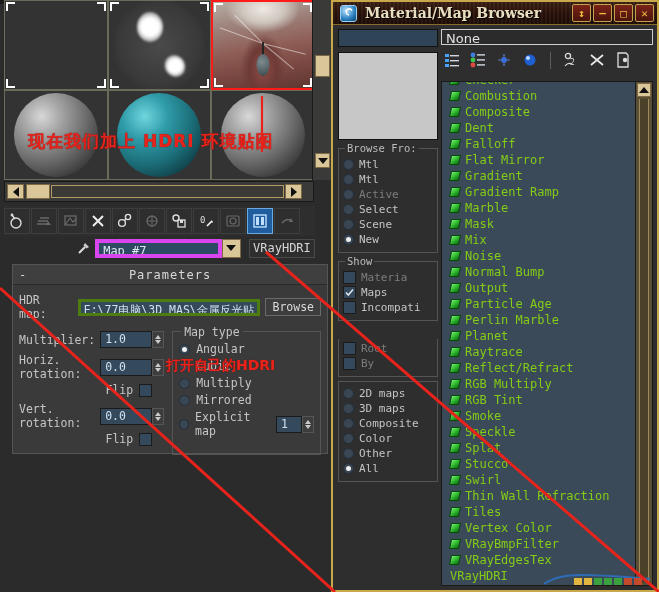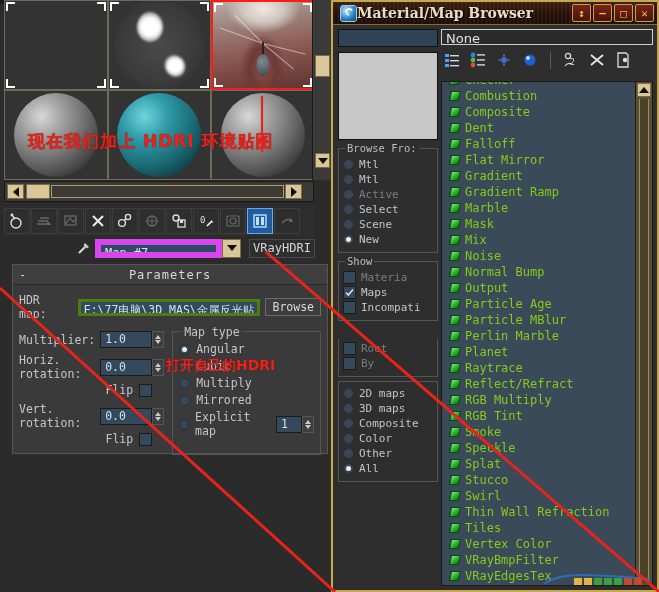--- a/index.html
+++ b/index.html
@@ -132,21 +132,21 @@
   .tbtn.active { background:#1f5d9e; border:1px solid #6aa9e0; }
   .tbtn.dim svg { opacity:0.33; }
 
   
   .name-row {
     position:absolute; left:4px; top:237px; width:311px; height:22px;
     display:flex; align-items:center;
   }
   .pick-icon { width:26px; height:20px; display:flex; align-items:center; justify-content:center; }
   .name-field {
-    width:148px; height:19px; background:#2d4a63; border:6px solid #d946ef;
+    width:148px; height:19px; background:#2d4a63; border:4px solid #d946ef;
     color:#dfe7ee; font-size:12px; line-height:17px; padding-left:4px;
     font-family:"DejaVu Sans Mono", monospace; white-space:nowrap; overflow:hidden;
   }
   .name-drop {
     width:22px; height:19px; background:#d9c79a; border:1px solid #7d6a44;
     position:relative;
   }
   .type-btn {
     margin-left:8px; width:78px; height:19px; background:#2e2e2e;
     border:1px solid #4a4a4a; color:#d6d6d6; font-size:12px;
@@ -226,21 +226,21 @@
     pointer-events:none;
   }
   .win-icon {
     width:17px; height:17px; margin-left:7px; border-radius:3px;
     background: radial-gradient(circle at 35% 30%, #bfe6ff, #2a7fc0 60%, #0d3a63);
     display:flex;align-items:center;justify-content:center;
     color:#fff; font-size:11px; font-weight:bold; z-index:2;
     border:1px solid #9ad1f5;
   }
   .win-name {
-    color:#e9dfc0; font-size:14px; z-index:2;
+    margin-left:8px; color:#e9dfc0; font-size:14px; z-index:2;
     font-family:"DejaVu Serif", serif; font-weight:bold;
     text-shadow:1px 1px 0 #000;
   }
   .win-btns { position:absolute; right:3px; top:2px; display:flex; gap:2px; z-index:2; }
   .wbtn {
     width:19px; height:18px;
     background:linear-gradient(180deg,#7a2318,#4a140c);
     border:1px solid #c4a14f; border-radius:2px;
     display:flex; align-items:center; justify-content:center;
     color:#f0c040; font-size:11px; font-weight:bold;
@@ -802,24 +802,20 @@
             <div class="litem">
                 <span class="mico"></span>
                 <span>Output</span>
               </div>
             <div class="litem">
                 <span class="mico"></span>
                 <span>Particle Age</span>
               </div>
             <div class="litem">
                 <span class="mico"></span>
-                <span>Particle MBlur</span>
-              </div>
-            <div class="litem">
-                <span class="mico"></span>
                 <span>Perlin Marble</span>
               </div>
             <div class="litem">
                 <span class="mico"></span>
                 <span>Planet</span>
               </div>
             <div class="litem">
                 <span class="mico"></span>
                 <span>Raytrace</span>
               </div>

